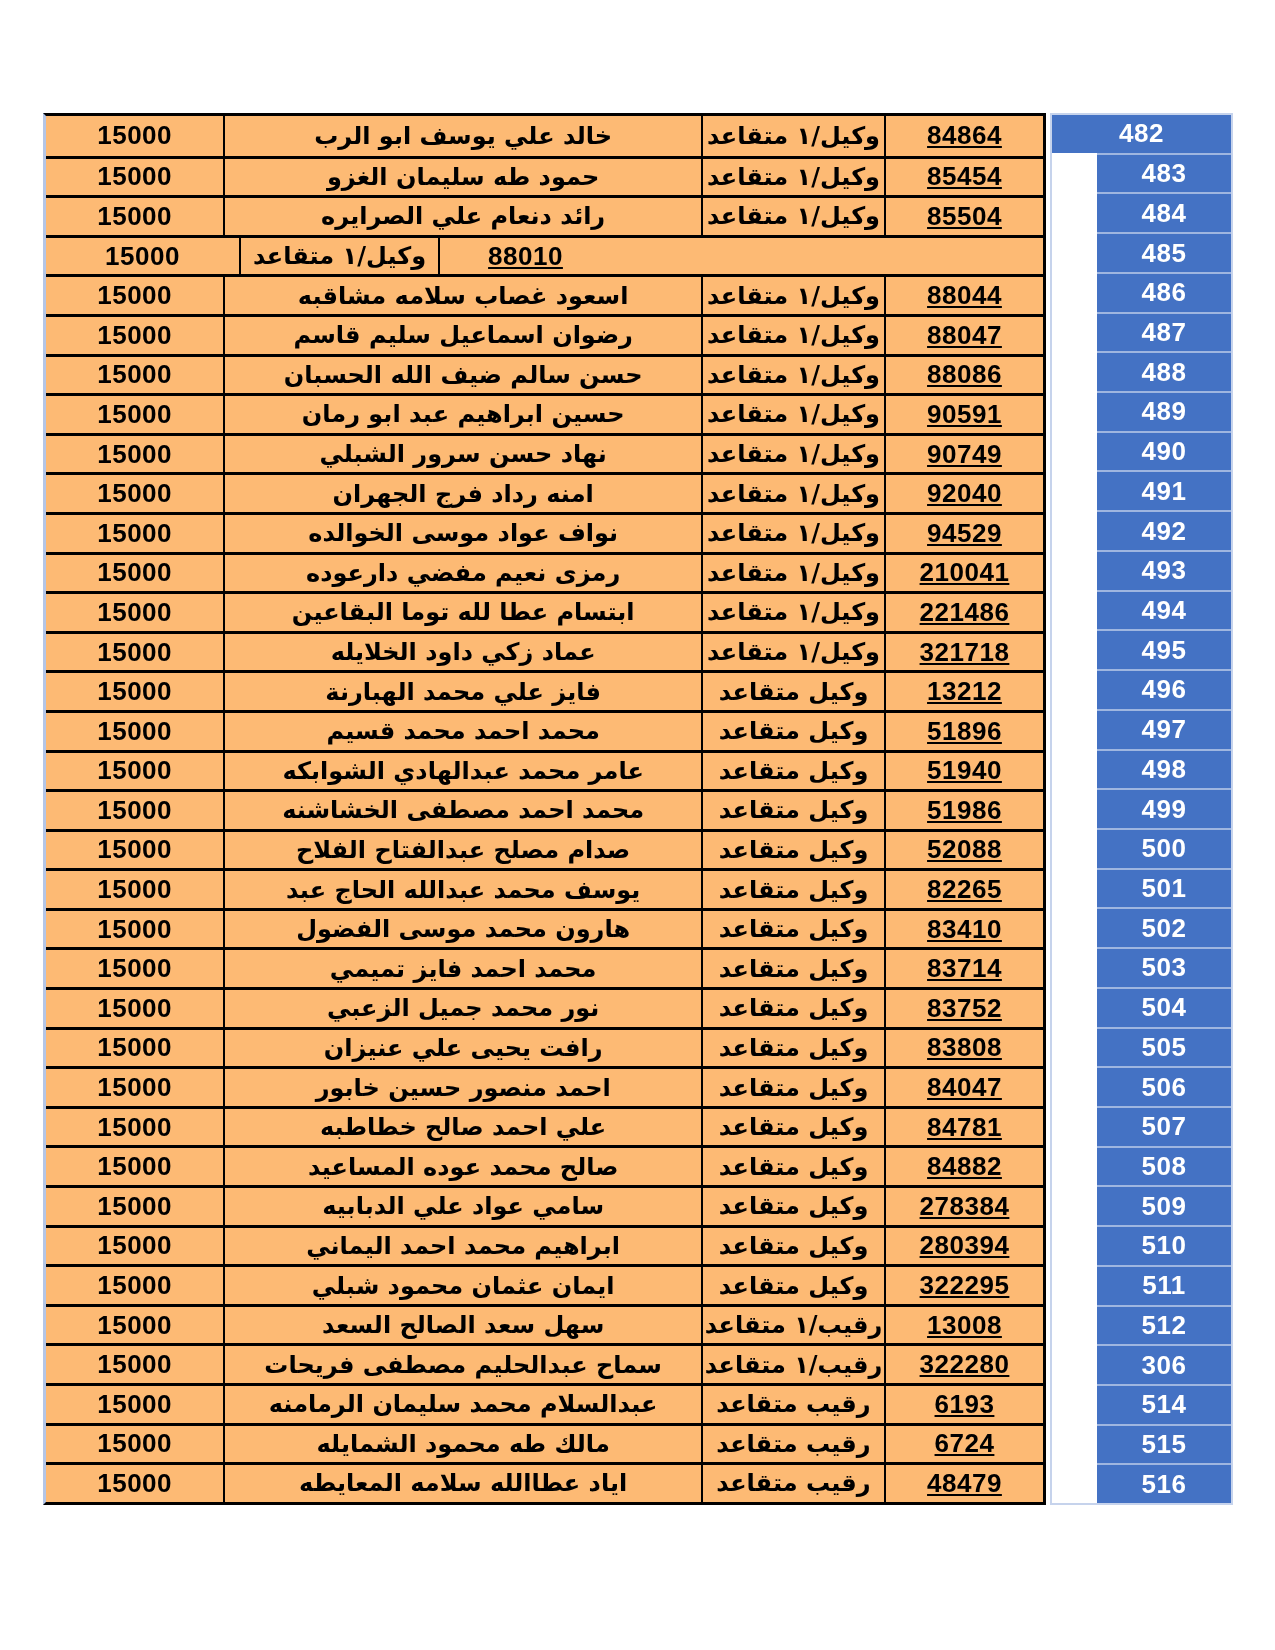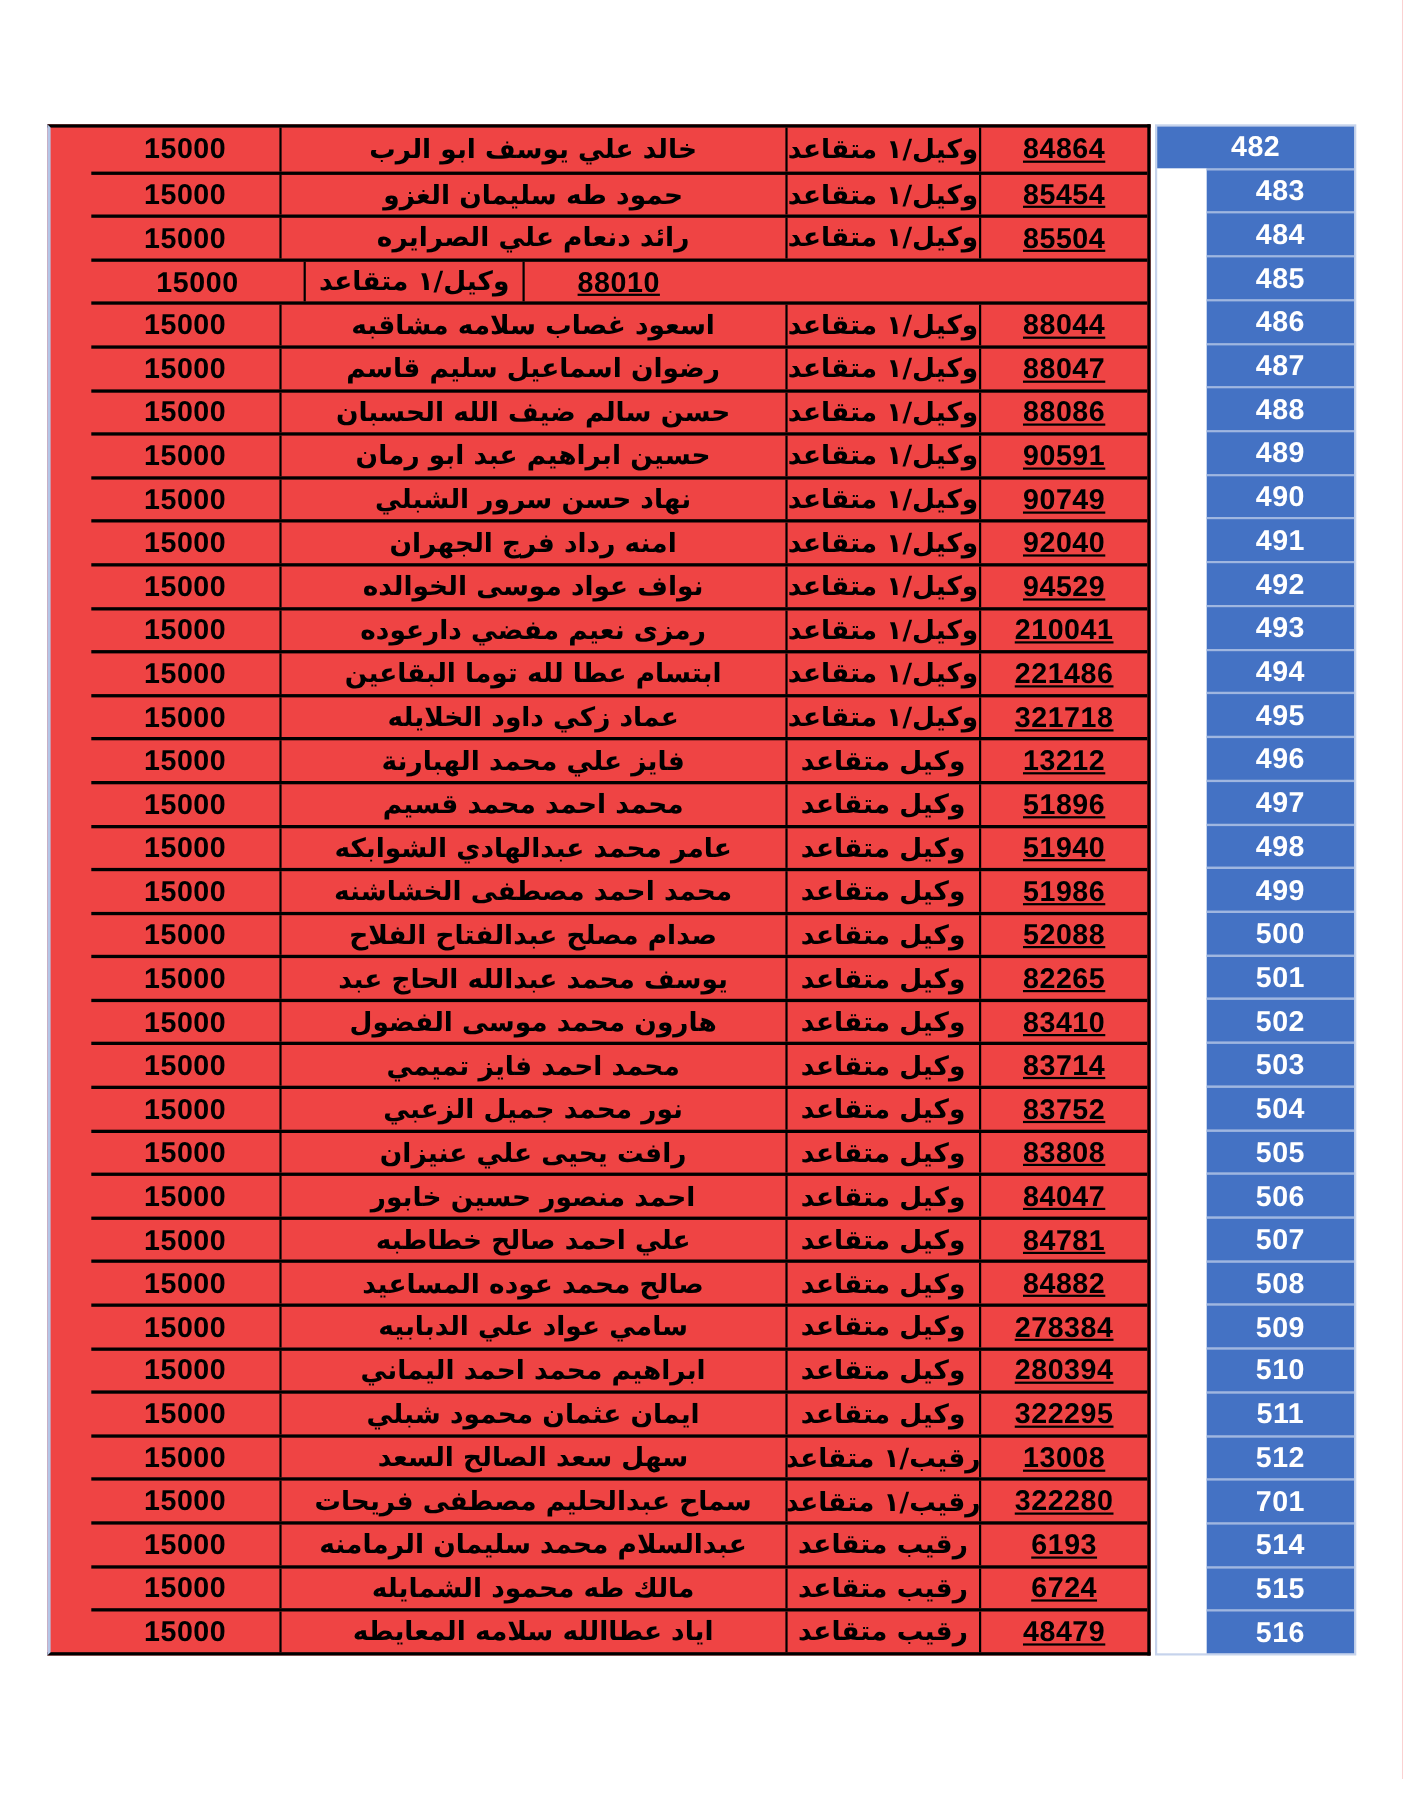--- a/index.html
+++ b/index.html
@@ -17,22 +17,21 @@
 
   
   .main-table {
     position: absolute;
     left: 43px;
     top: 113px;
     width: 1003px;
     box-sizing: border-box;
     border: 3px solid var(--grid-border, #000000);
     border-left: 3px solid var(--outer-left-border, #b4c6e7);
-    background: #ef4444;
-    padding-left: 37px;
+    background: #fdba74;
   }
   .m-row {
     display: flex;
     height: 39.6px;
     box-sizing: border-box;
   }
   .m-row + .m-row {
     border-top: 3px solid var(--grid-border, #000000);
   }
   .cell {
@@ -402,20 +401,20 @@
   <div class="i-cell">508</div>
 
   <div class="i-cell">509</div>
 
   <div class="i-cell">510</div>
 
   <div class="i-cell">511</div>
 
   <div class="i-cell">512</div>
 
-  <div class="i-cell">701</div>
+  <div class="i-cell">306</div>
 
   <div class="i-cell">514</div>
 
   <div class="i-cell">515</div>
 
   <div class="i-cell">516</div>
 </div>
 
 </body></html>

